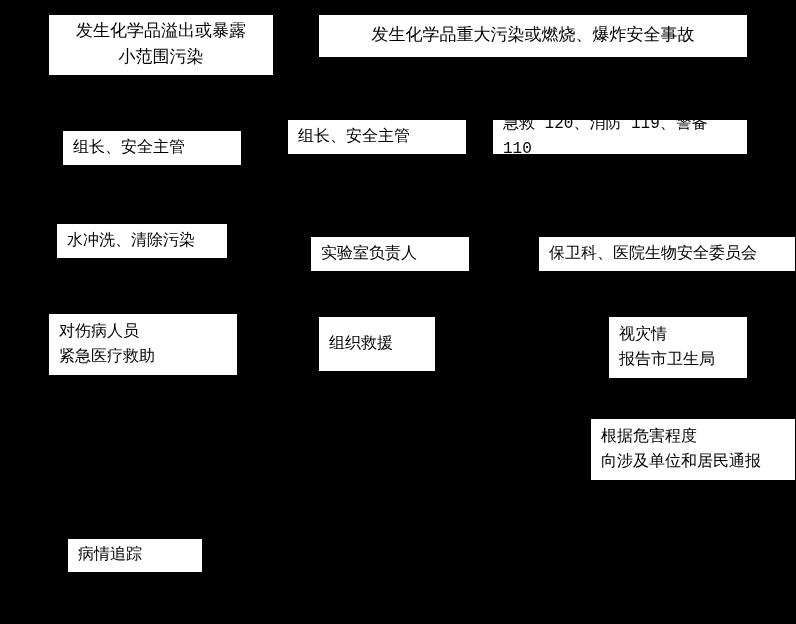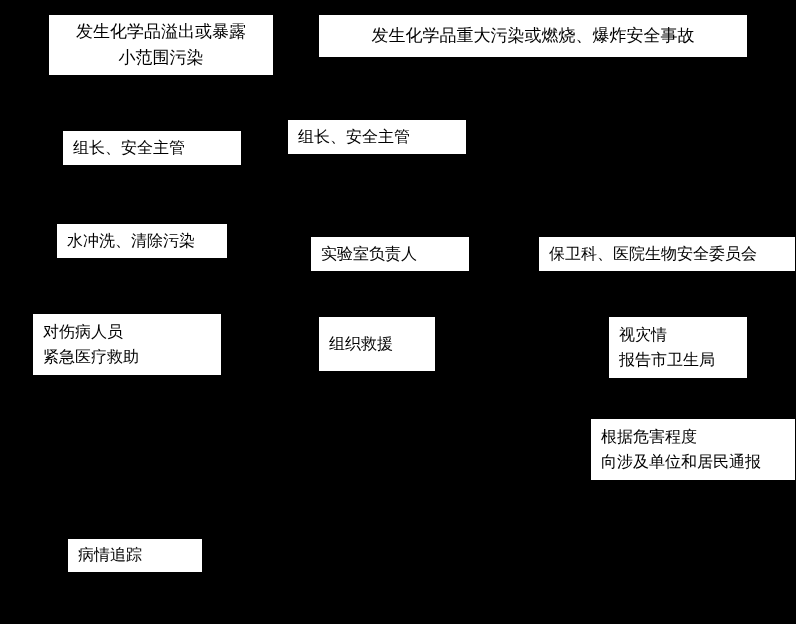--- a/index.html
+++ b/index.html
@@ -6,21 +6,21 @@
     margin: 0;
     padding: 0;
     background: #000000;
   }
   #canvas {
     position: relative;
     width: 796px;
     height: 624px;
     background: #000000;
     overflow: hidden;
-    font-family: Liberation Sans, sans-serif;
+    font-family: Liberation Mono, monospace;
   }
   .node {
     position: absolute;
     background: #ffffff;
     color: #000000;
     border: 1px solid #000000;
     box-sizing: border-box;
     display: flex;
     flex-direction: column;
     justify-content: center;
@@ -46,28 +46,29 @@
 
   <div class="node center header" style="left:48px;  top:14px;  width:226px; height:62px;">发生化学品溢出或暴露
 小范围污染</div>
 
   <div class="node center header" style="left:318px; top:14px;  width:430px; height:44px;">发生化学品重大污染或燃烧、爆炸安全事故</div>
 
   <div class="node" style="left:62px;  top:130px; width:180px; height:36px;">组长、安全主管</div>
 
   <div class="node" style="left:287px; top:119px; width:180px; height:36px;">组长、安全主管</div>
 
+  <div class="node" style="left:492px; top:119px; width:256px; height:36px;">急救 120、消防 119、警备 110</div>
 
   <div class="node" style="left:56px;  top:223px; width:172px; height:36px;text-align:center;">水冲洗、清除污染</div>
 
   <div class="node" style="left:538px; top:236px; width:258px; height:36px;">保卫科、医院生物安全委员会</div>
 
   <div class="node" style="left:310px; top:236px; width:160px; height:36px;">实验室负责人</div>
 
-  <div class="node" style="left:32px;  top:313px; width:190px; height:63px;">对伤病人员
+  <div class="node" style="left:48px;  top:313px; width:190px; height:63px;">对伤病人员
 紧急医疗救助</div>
 
   <div class="node" style="left:318px; top:316px; width:118px; height:56px;">组织救援</div>
 
   <div class="node" style="left:608px; top:316px; width:140px; height:63px;">视灾情
 报告市卫生局</div>
 
 
   <div class="node" style="left:67px;  top:538px; width:136px; height:35px;">病情追踪</div>
 

